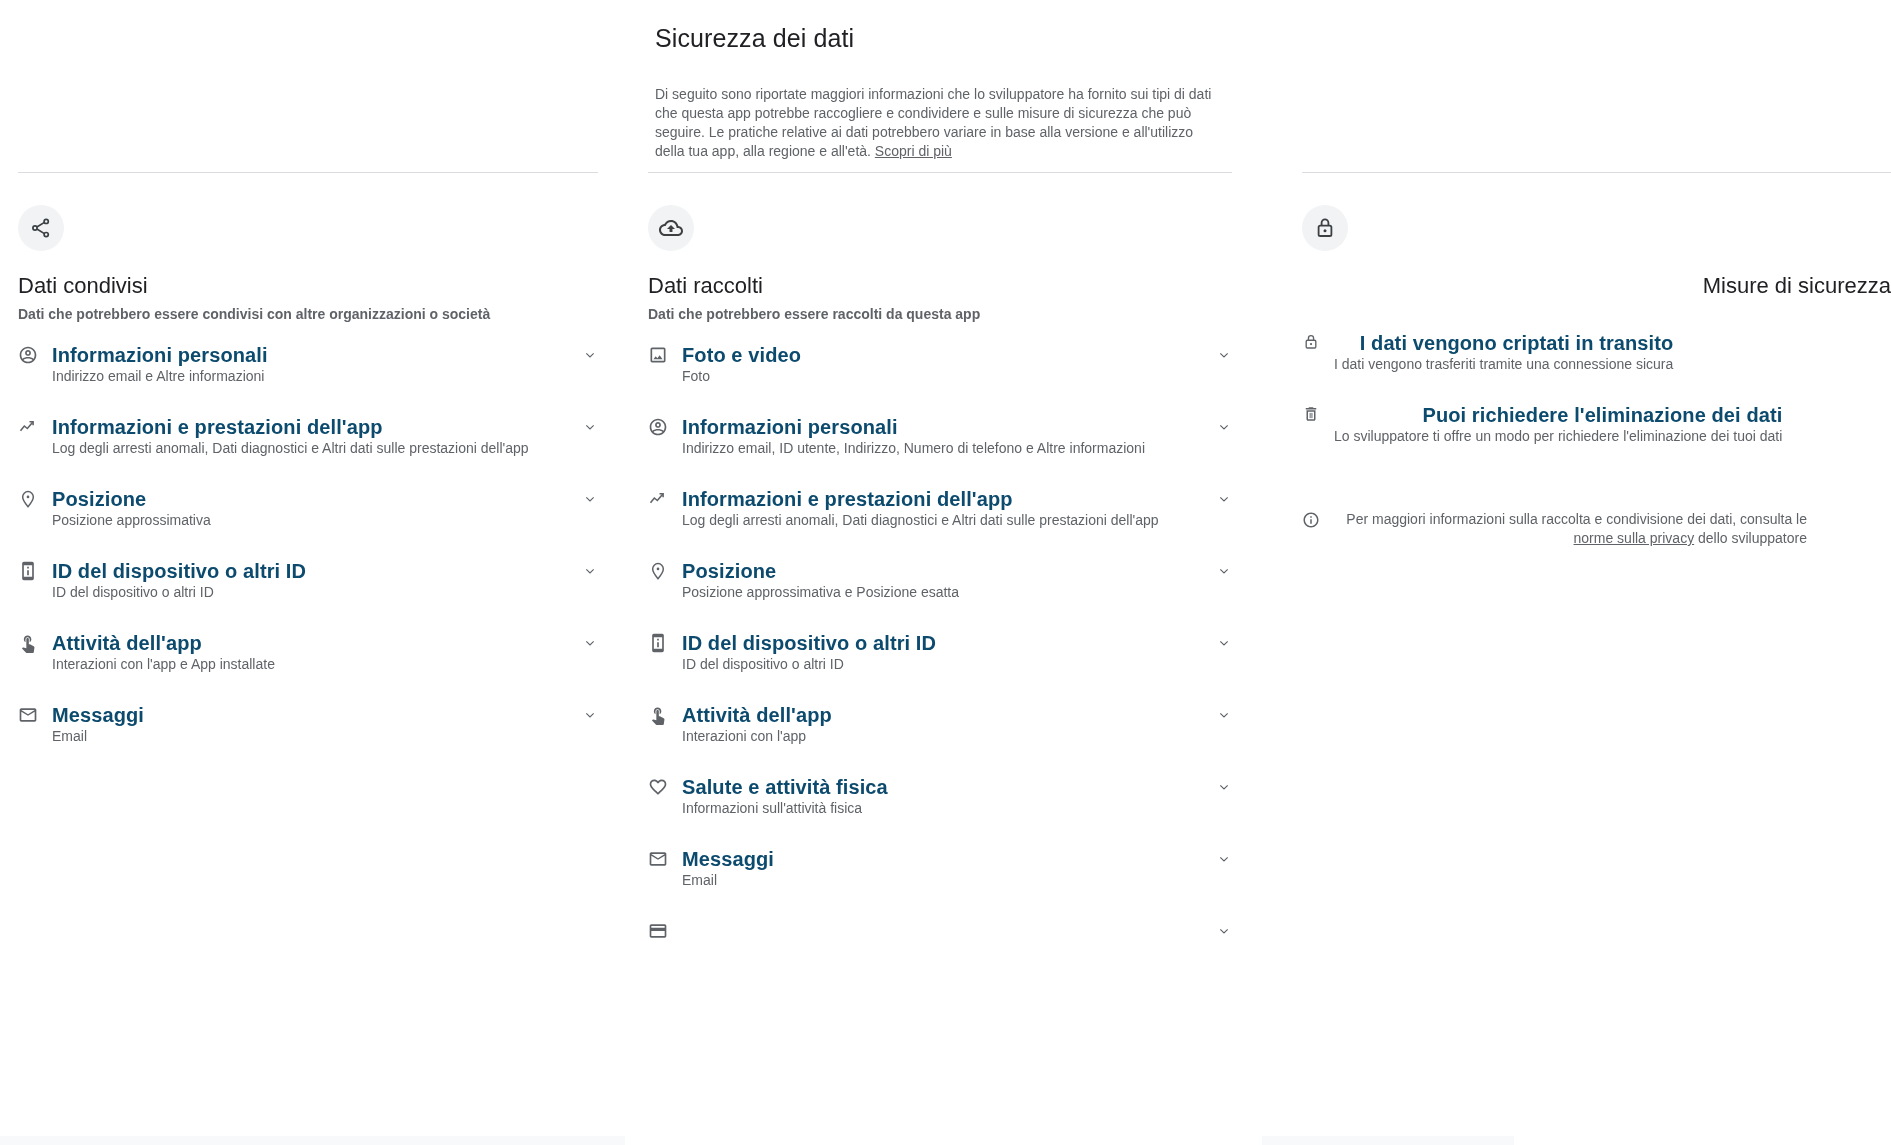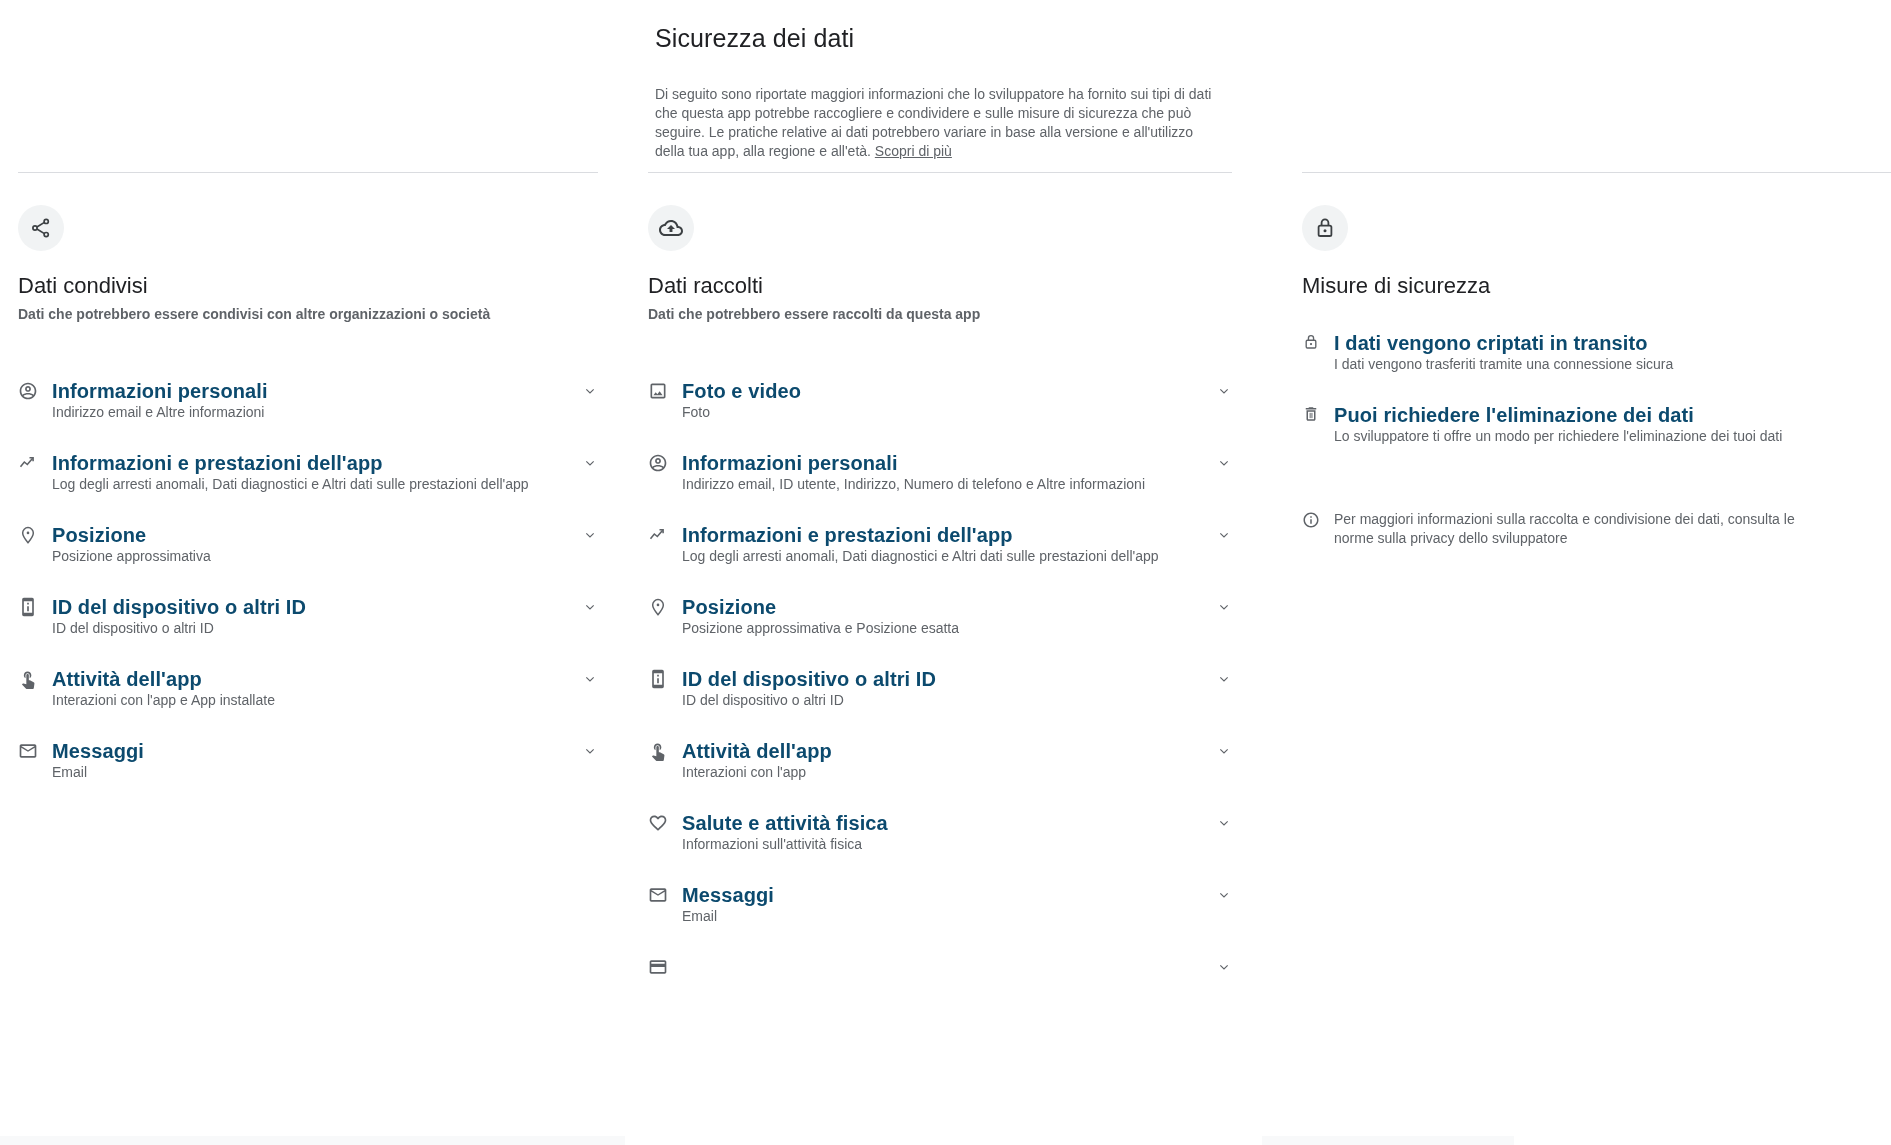--- a/index.html
+++ b/index.html
@@ -11,46 +11,46 @@
   }
   
   .page-header{position:absolute;left:655px;top:24px;width:568px;}
   .page-title{font-size:25px;font-weight:400;color:#202124;letter-spacing:.1px;margin:0 0 32px 0;}
   .page-desc{font-size:14px;line-height:19px;color:#5f6368;margin:0;}
   .learn-more{color:#5f6368;text-decoration:underline;cursor:pointer;}
   
   .col{position:absolute;top:172px;border-top:1px solid #dadce0;}
   .col-left{left:18px;width:580px;}
   .col-mid{left:648px;width:584px;}
-  .col-right{left:1302px;width:589px;}
+  .col-right{left:1302px;width:589px;text-align:right;}
   .col-icon-circle{
     margin-top:32px;width:46px;height:46px;border-radius:50%;
     background:#f1f3f4;display:flex;align-items:center;justify-content:center;
   }
   .col-icon-circle svg{width:24px;height:24px;color:#3c4043;}
   .col-title{font-size:22px;font-weight:400;color:#202124;line-height:26px;margin:22px 0 0 0;}
   .col-sub{font-size:14px;color:#5f6368;line-height:19px;margin-top:6px;font-weight:bold;}
-  .items{margin-top:56px;}
+  .items{margin-top:20px;}
   .col-right .items{margin-top:33px;}
   
   .item{display:flex;align-items:flex-start;margin-bottom:30px;}
   .item-icon{flex:none;width:20px;height:20px;margin-top:1px;color:#5f6368;}
   .item-icon svg{width:20px;height:20px;display:block;}
   .col-right .item-icon, .col-right .item-icon svg{width:18px;height:18px;}
   .item-text{margin-left:14px;min-width:0;}
   .item-title{font-size:20px;font-weight:700;color:#0c4a6e;line-height:22px;letter-spacing:.1px;}
   .item-sub{font-size:14px;color:#5f6368;line-height:19px;margin-top:1px;}
   .chevron{flex:none;margin-left:auto;width:16px;height:16px;color:#5f6368;margin-top:3px;}
   .chevron svg{width:16px;height:16px;display:block;}
   
   .note{display:flex;align-items:flex-start;margin-top:64px;width:505px;}
   .note-icon{flex:none;width:18px;height:18px;color:#5f6368;margin-top:1px;}
   .note-icon svg{width:18px;height:18px;display:block;}
   .note-text{margin-left:14px;font-size:14px;color:#5f6368;line-height:19px;}
-  .note-link{color:#5f6368;cursor:pointer;}
+  .note-link{color:#5f6368;text-decoration:underline;cursor:pointer;}
   
   .bottom-strip{position:absolute;bottom:0;height:9px;background:#f8f9fa;}
   .strip-1{left:0;width:625px;}
   .strip-2{left:1262px;width:252px;}
   .sprite{position:absolute;width:0;height:0;overflow:hidden;}
 </style>
 </head>
 <body>
 
 <svg class="sprite" aria-hidden="true">

